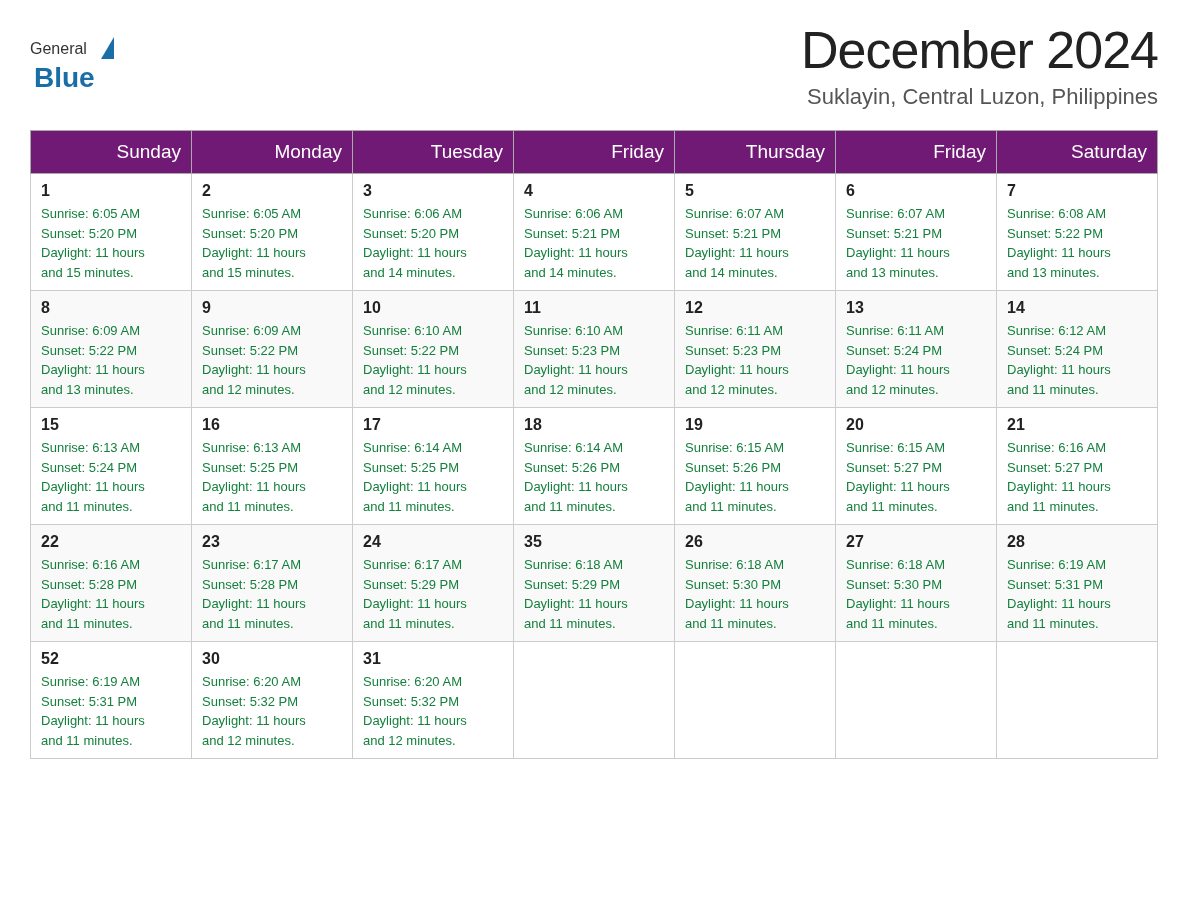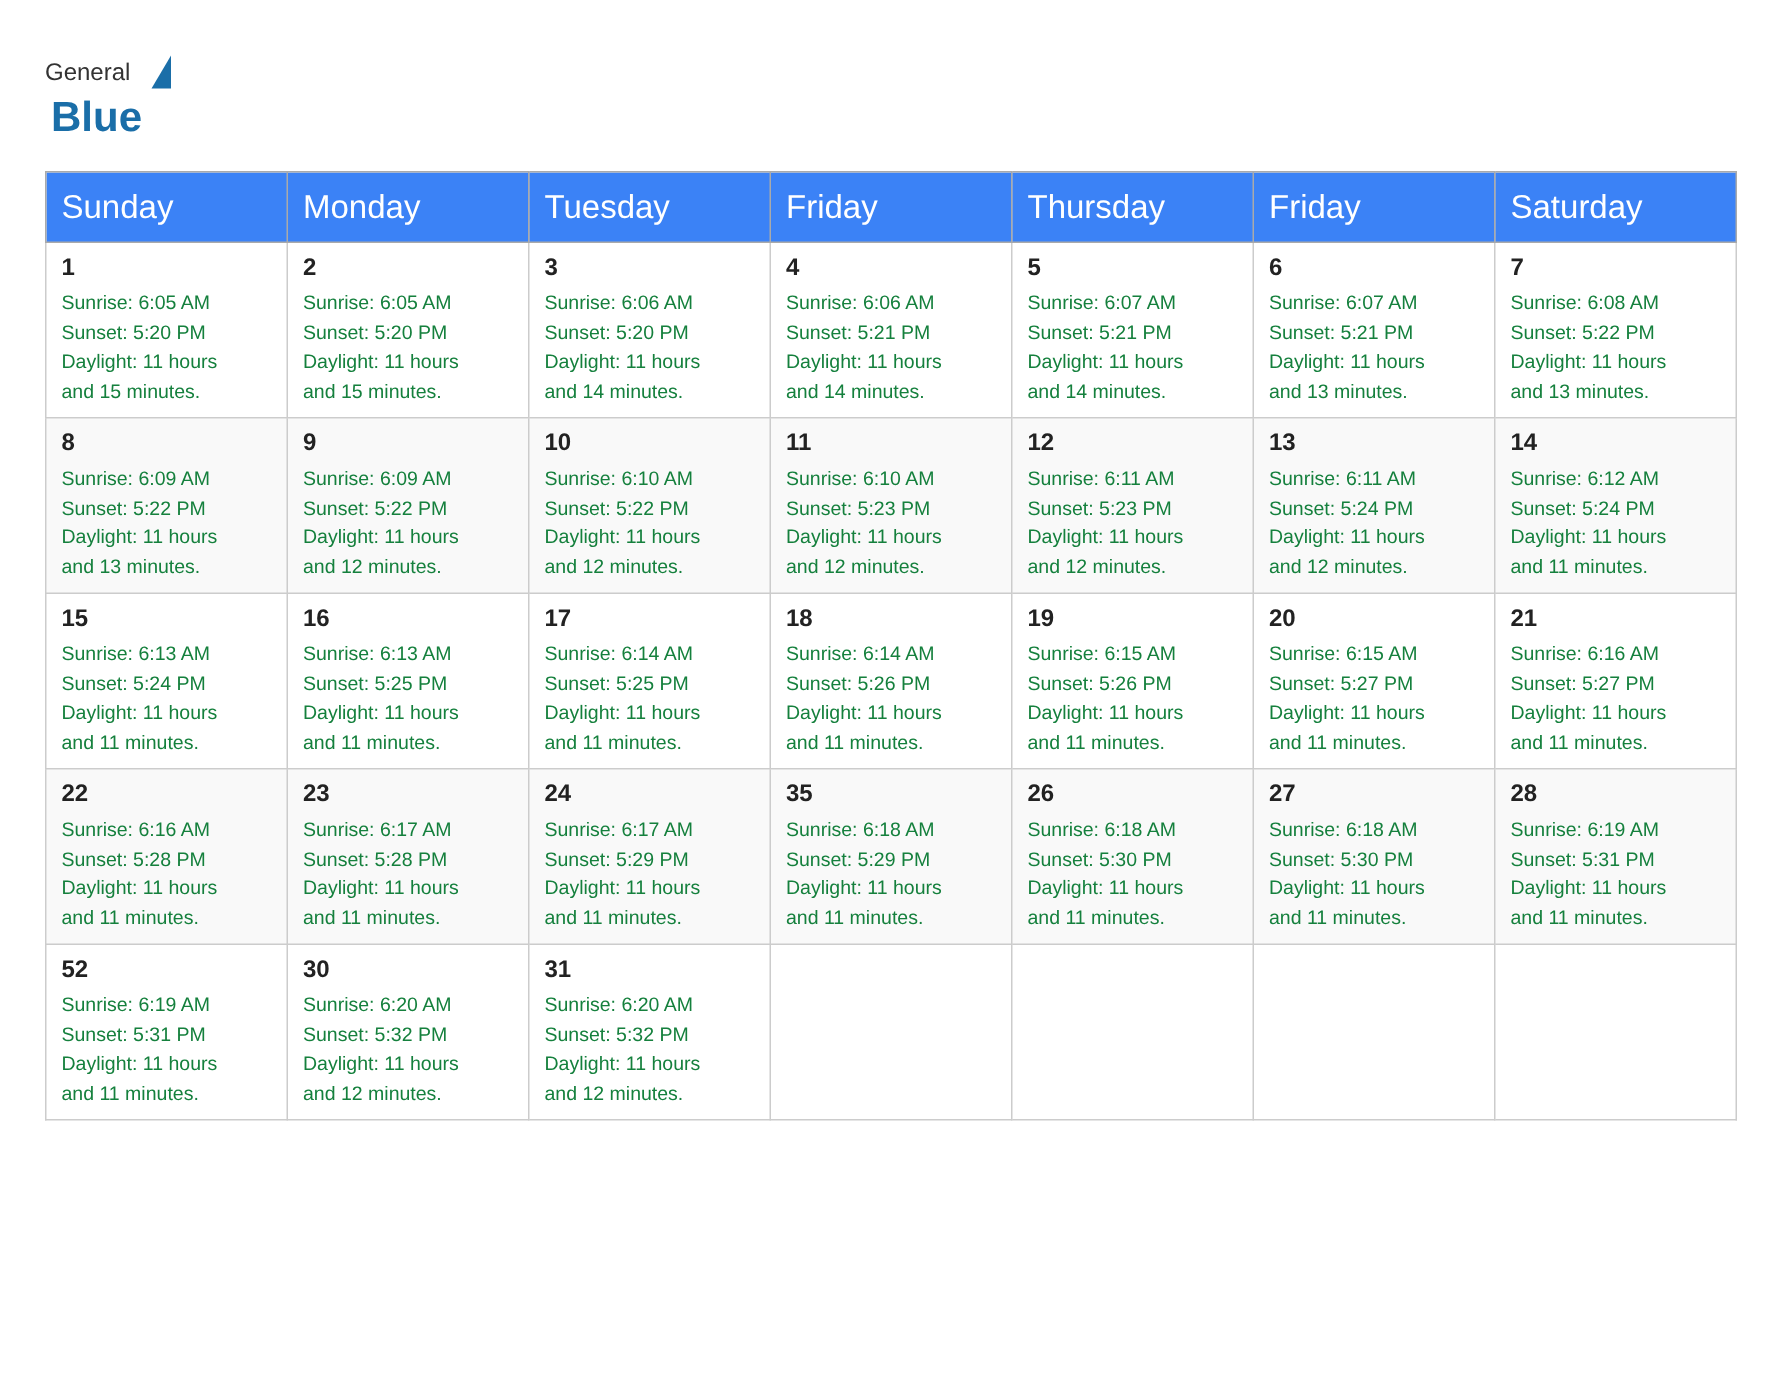--- a/index.html
+++ b/index.html
@@ -40,26 +40,26 @@
       font-size: 22px;
       color: #555;
       margin-top: 4px;
     }
     .calendar-table {
       width: 100%;
       border-collapse: collapse;
       border: 1px solid #aaa;
     }
     .calendar-table th {
-      background-color: #3b82f6;
+      background-color: #701a75;
       color: #fff;
       padding: 10px 10px;
-      font-size: 22px;
+      font-size: 19px;
       font-weight: normal;
-      text-align: left;
+      text-align: right;
       border: 1px solid #aaa;
     }
     .calendar-table td {
       vertical-align: top;
       padding: 8px 10px;
       border: 1px solid #ccc;
       font-size: 13px;
       color: #333;
       width: calc(100% / 7);
       min-height: 100px;
@@ -105,20 +105,24 @@
 </head>
 <body>
 
 <div class="header">
   <div class="logo">
     <div class="logo-row">
       <span class="logo-general">General</span>
       <span class="logo-triangle"></span>
     </div>
     <span class="logo-blue" style="margin-left: 4px; text-align: right;">Blue</span>
+  </div>
+  <div class="title-area">
+    <div class="month-title">December 2024</div>
+    <div class="location-title">Suklayin, Central Luzon, Philippines</div>
   </div>
 </div>
 
 <table class="calendar-table">
   <thead>
     <tr>
     <th>Sunday</th>
         <th>Monday</th>
         <th>Tuesday</th>
         <th>Friday</th>

